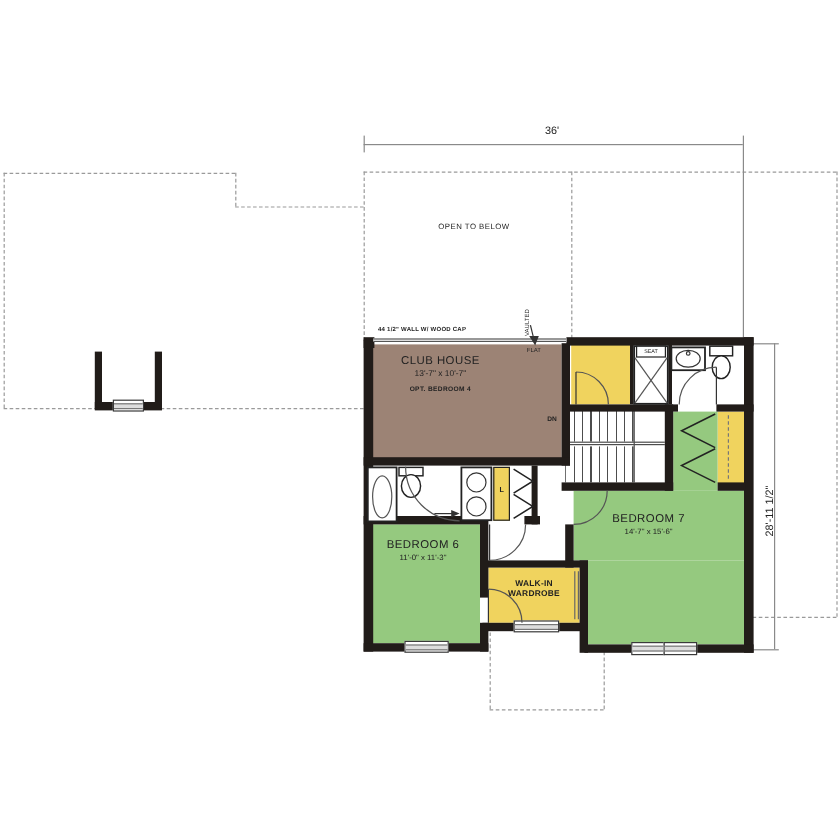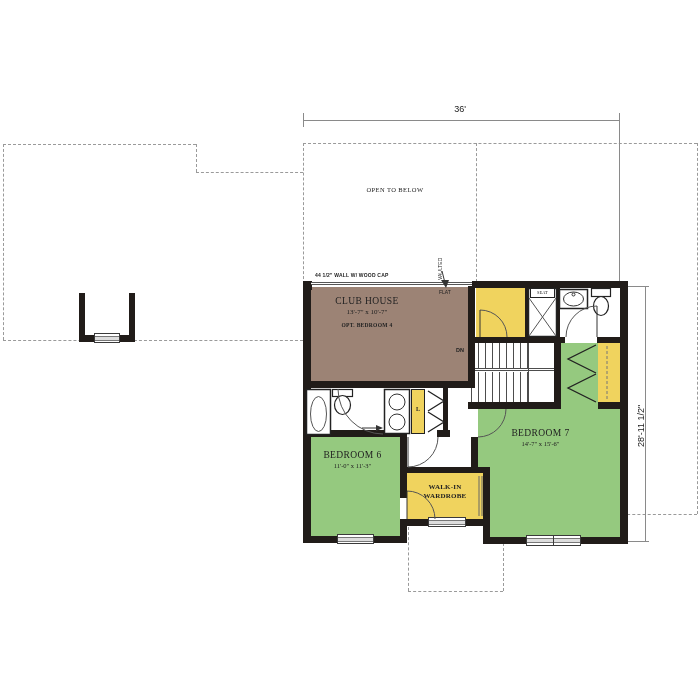--- a/index.html
+++ b/index.html
@@ -12,21 +12,21 @@
   
   .mh{position:absolute;height:0;border-top:1px solid #8a8a8a;}
   .mv{position:absolute;width:0;border-left:1px solid #8a8a8a;}
   
   .wall{position:absolute;background:#211c19;z-index:30;}
   .fill{position:absolute;z-index:5;}
   .f-brown{background:#9c8375;}
   .f-green{background:#95c97f;}
   .f-yellow{background:#f0d35e;}
   .lbl{position:absolute;z-index:60;line-height:1.15;white-space:nowrap;color:#222;}
-  .ctr{text-align:center;white-space:normal;font-family:Liberation Serif, serif;}
+  .ctr{text-align:center;white-space:normal;}
   .treads{position:absolute;z-index:12;background:repeating-linear-gradient(90deg,#4d4d4d 0 1px,transparent 1px 7px);}
   .win{position:absolute;background:#fff;border:1px solid #3a3a3a;display:flex;align-items:center;z-index:40;box-sizing:border-box;}
   .win i{display:block;width:100%;height:3px;border-top:1px solid #777;border-bottom:1px solid #777;background:#ddd;}
   .rot{transform:rotate(-90deg);transform-origin:0 0;}
   svg.ovl{position:absolute;left:0;top:0;z-index:50;}
   .thinwall{position:absolute;height:3px;background:#fff;border-top:1px solid #555;border-bottom:1px solid #555;z-index:31;box-sizing:border-box;}
 </style>
 </head>
 <body>
 

